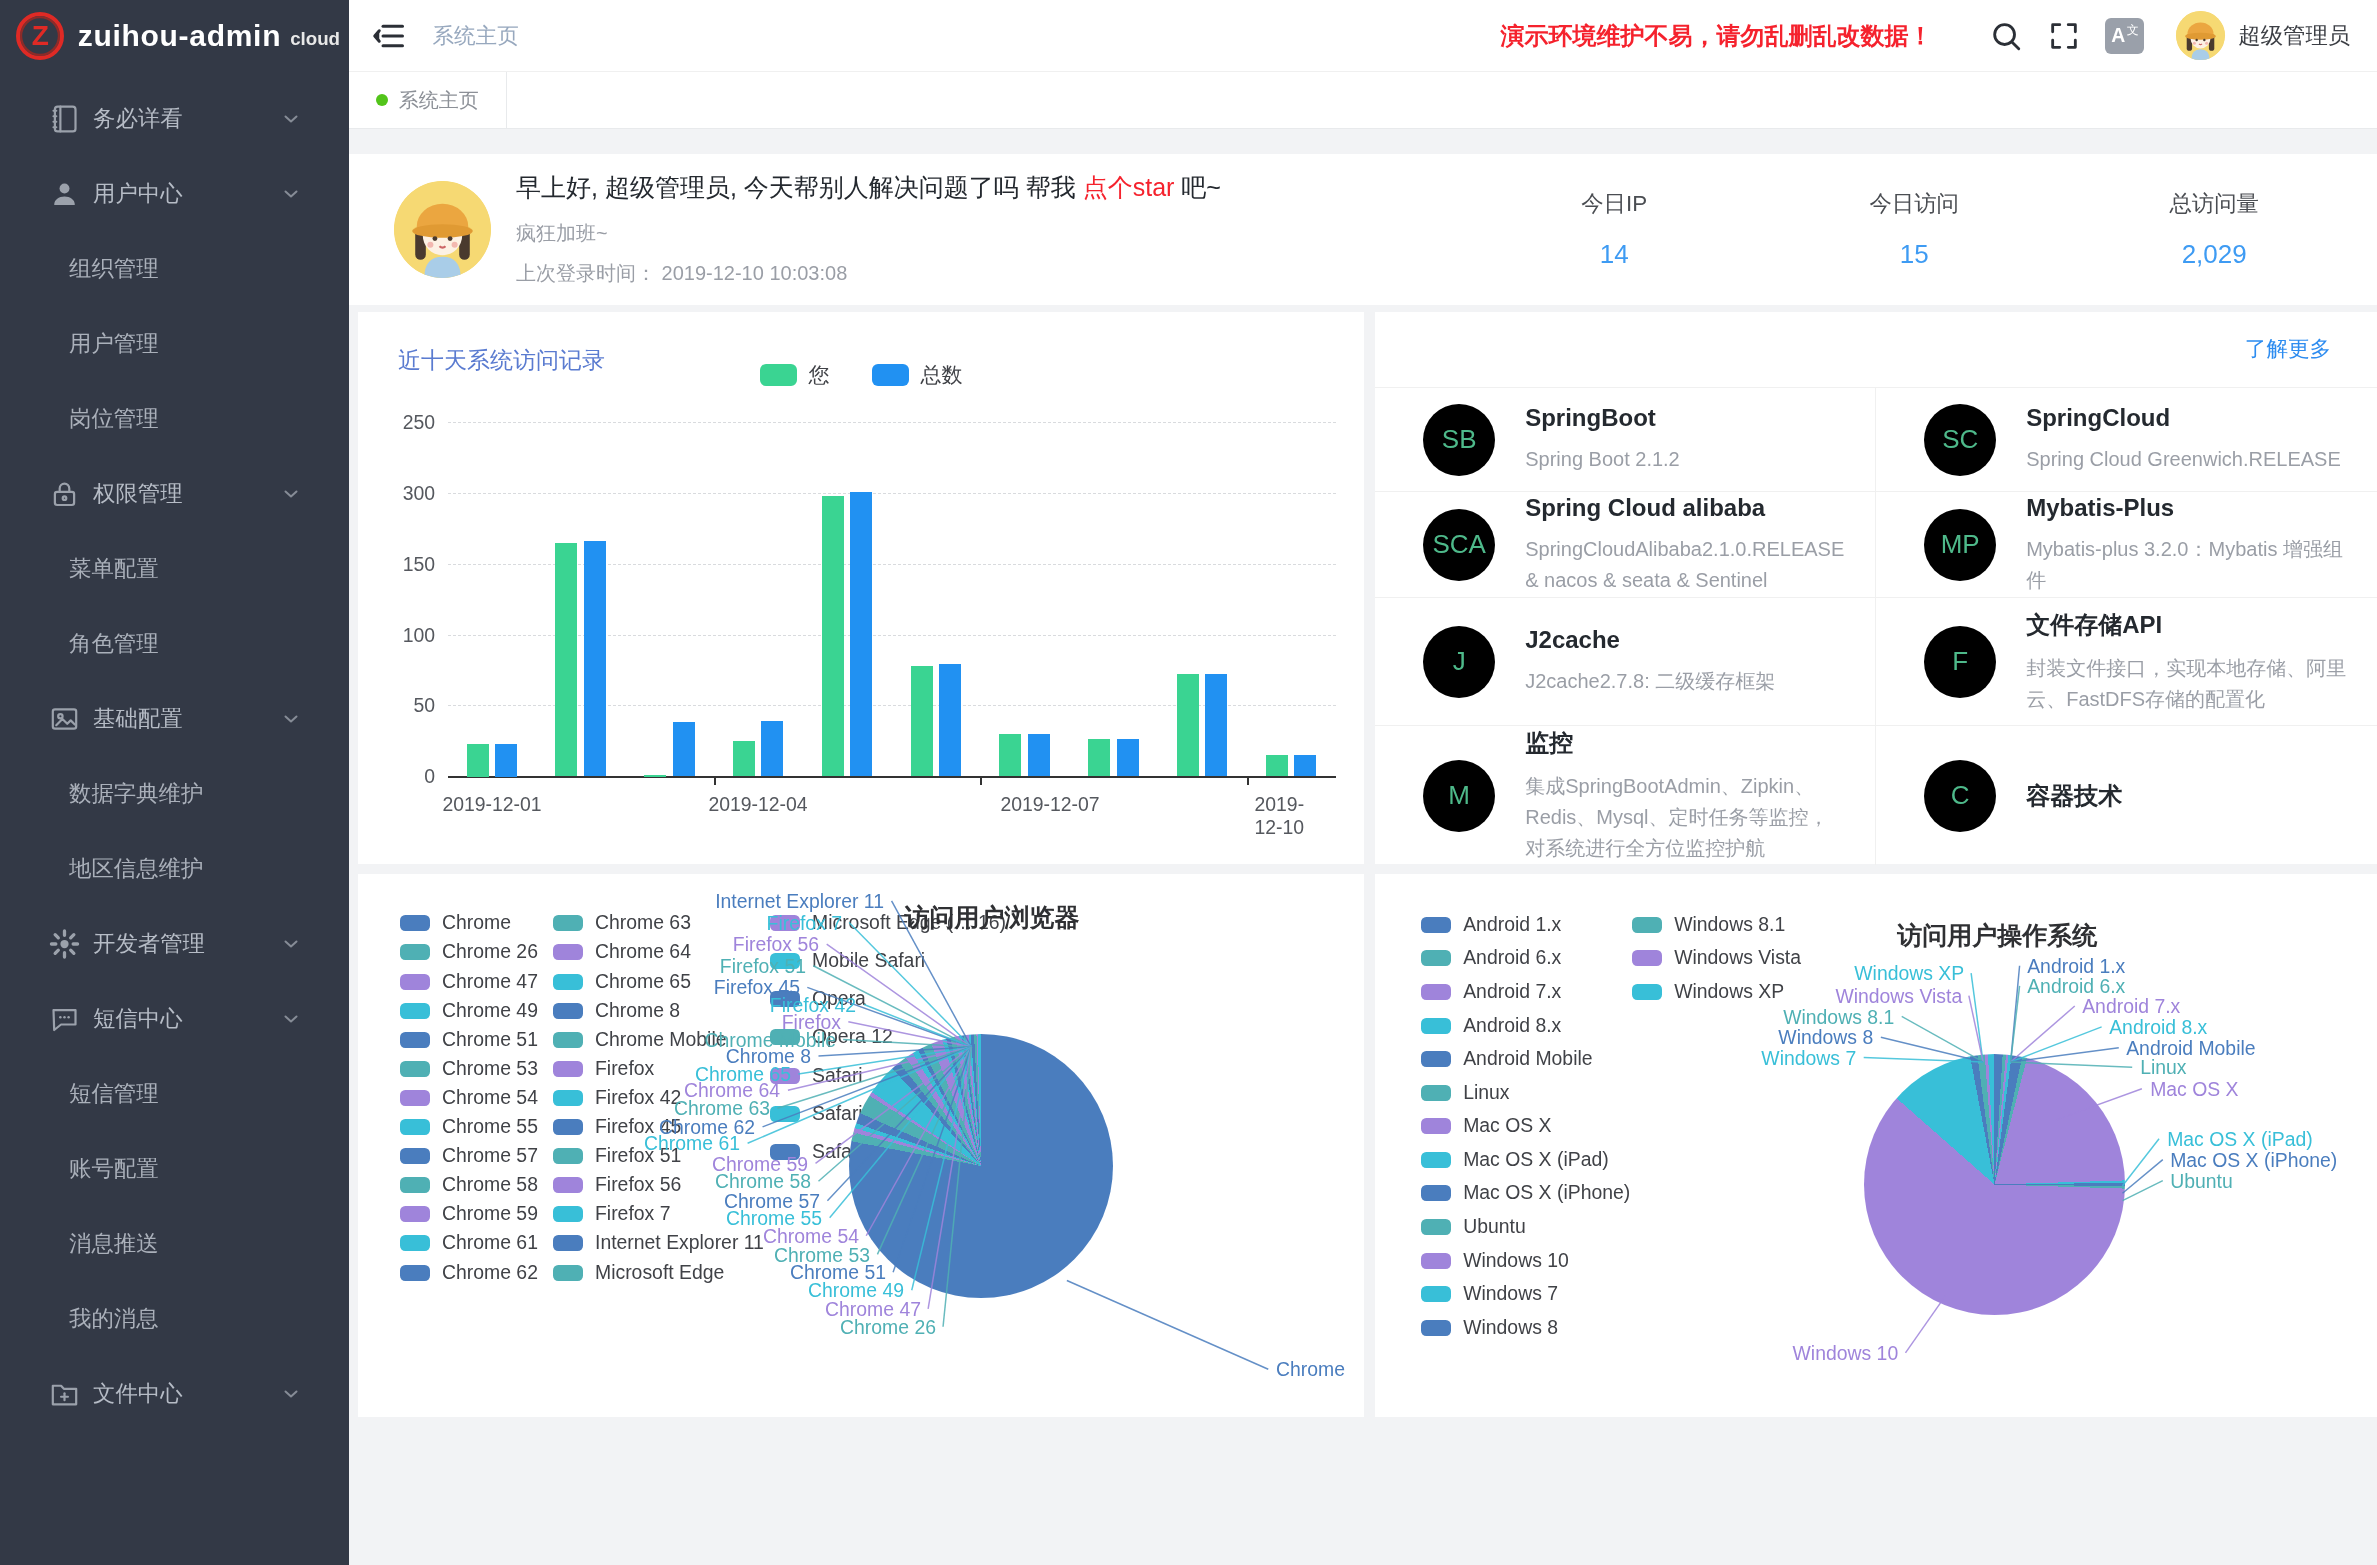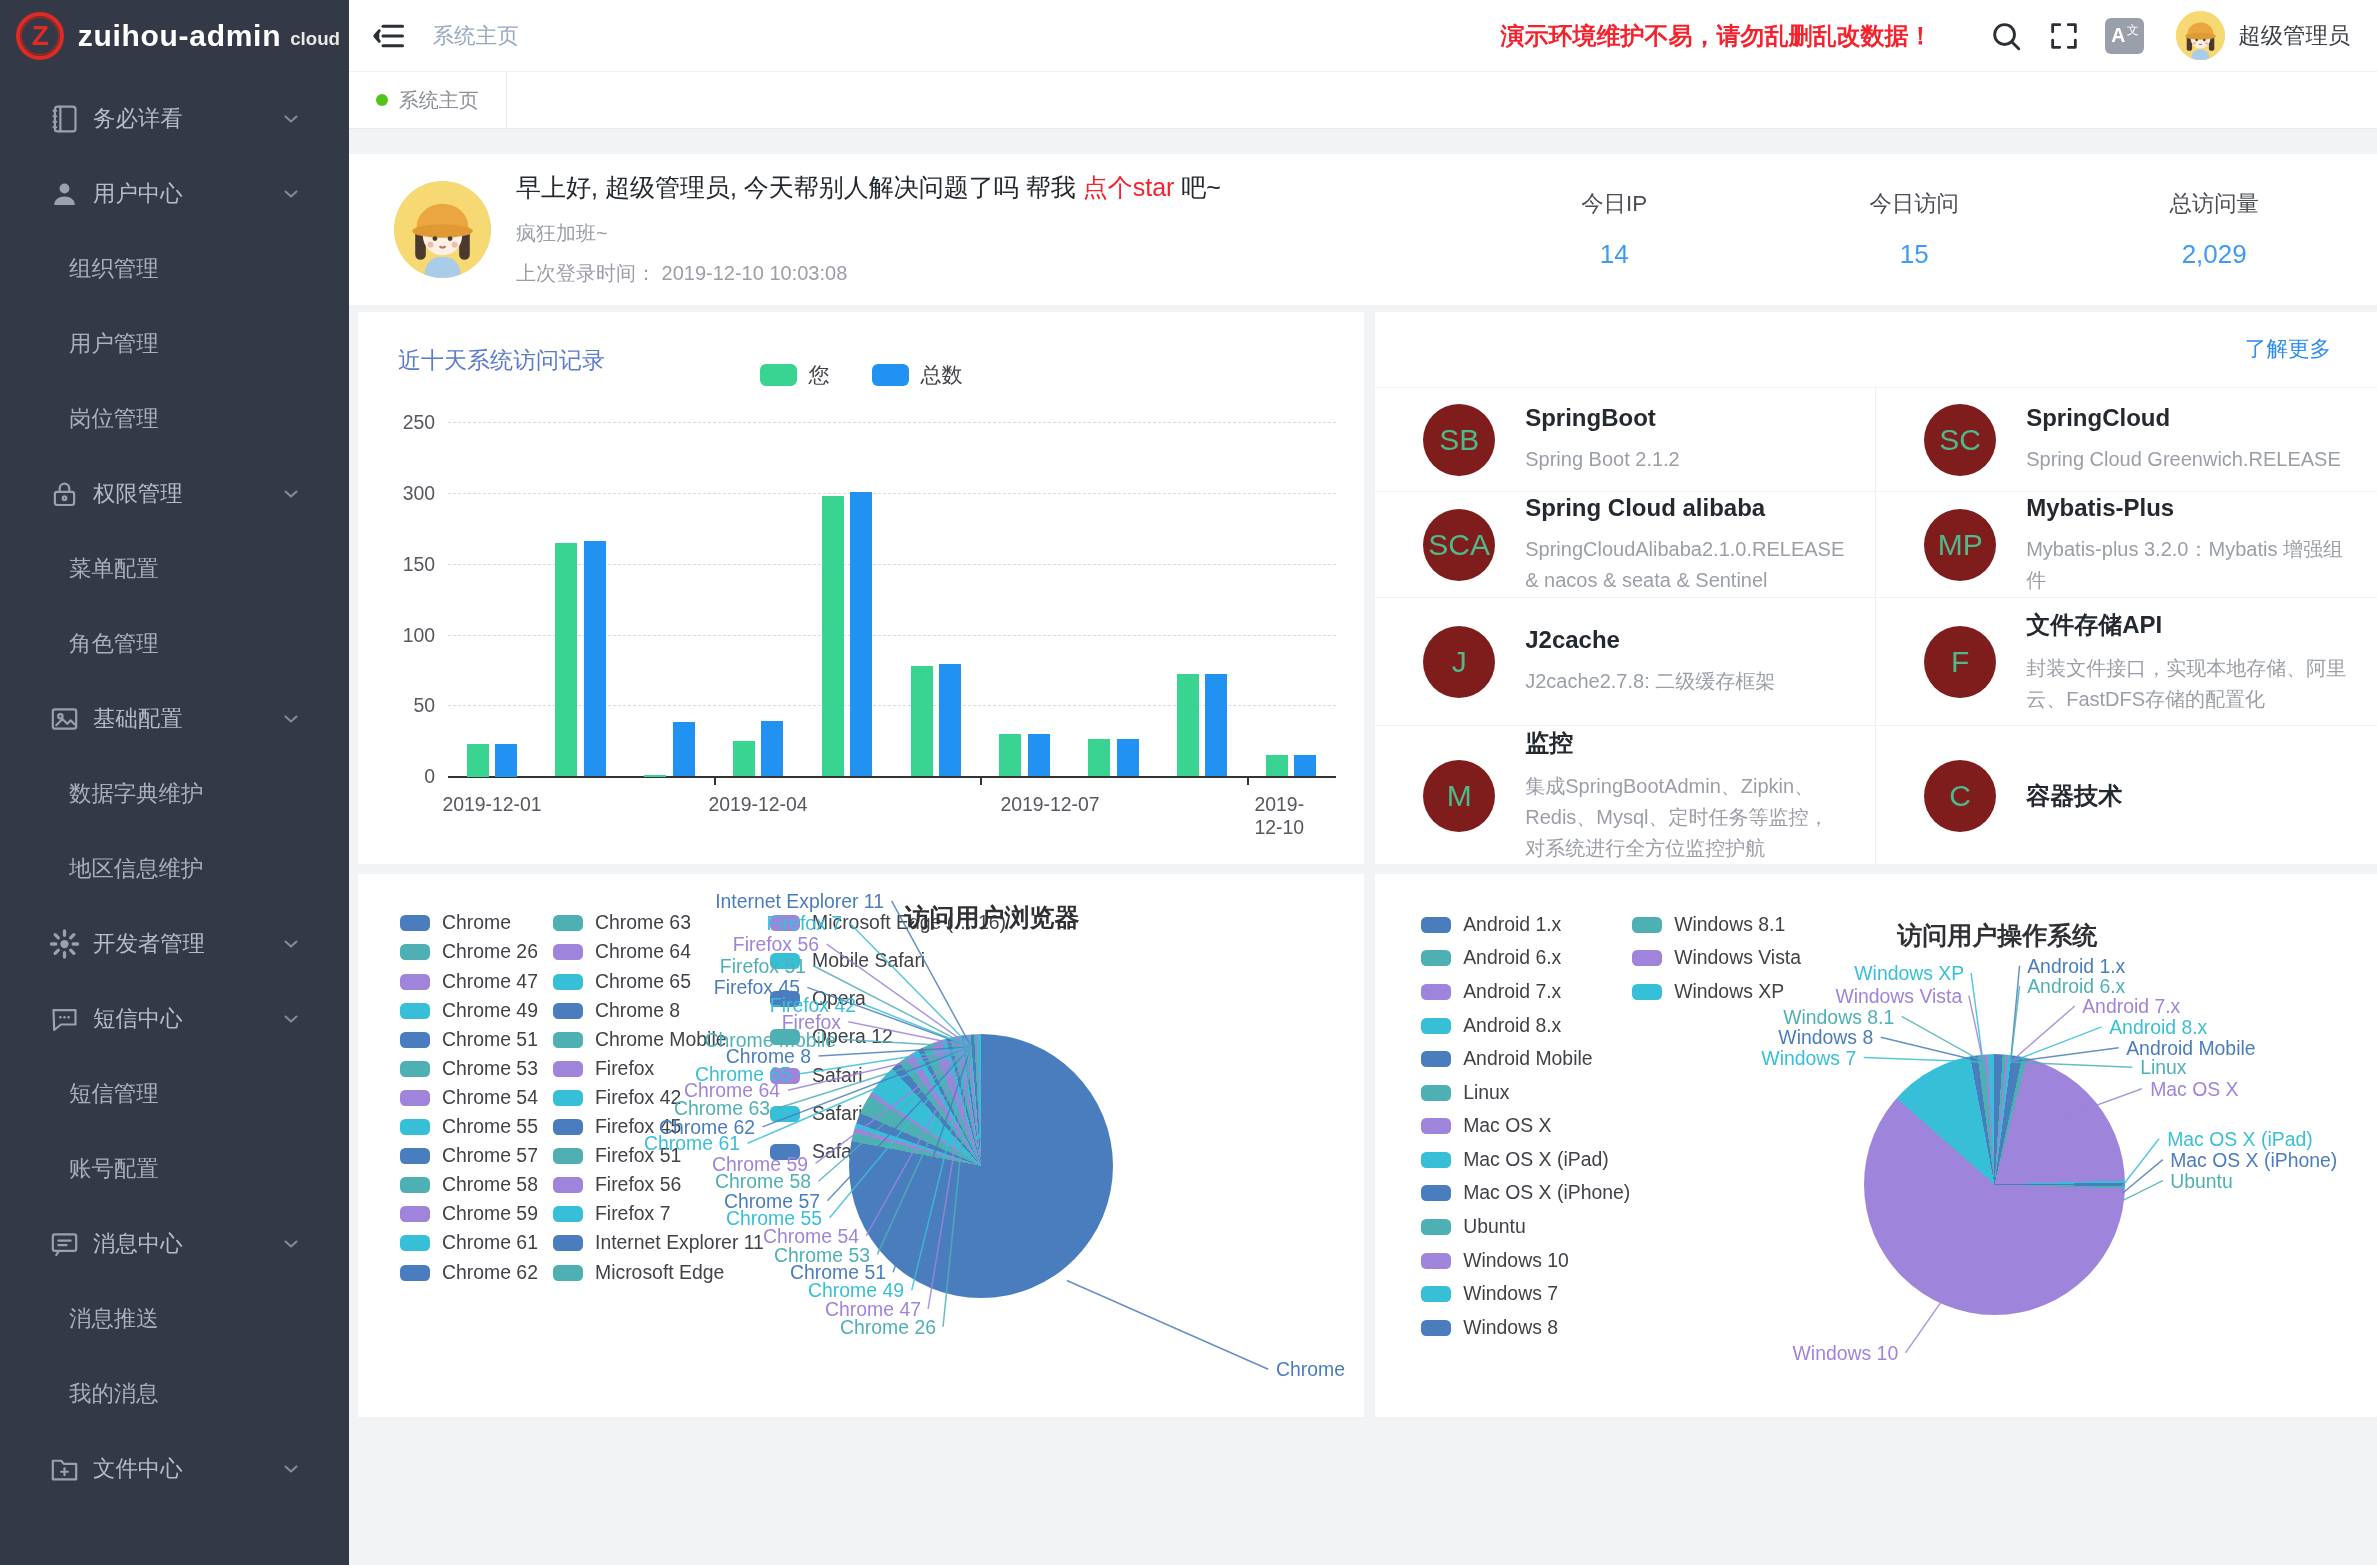--- a/index.html
+++ b/index.html
@@ -81,22 +81,22 @@
   .xtick-label { font-size:19.4px; color:#55585e; transform:translateX(-50%); }
   .bar { bottom:auto; }
 
   .more-link { position:absolute; top:22.4px; right:46px; font-size:21.6px; color:#2d8cf0; cursor:pointer; }
   .tech-grid { position:absolute; left:0; top:75px; width:100%; display:grid;
     grid-template-columns:1fr 1fr; grid-template-rows:104px 106px 128px 139px; border-top:1.5px solid #f0f0f0; }
   .tech-cell { border-right:1.5px solid #f0f0f0; border-bottom:1.5px solid #f0f0f0;
     display:flex; align-items:center; padding:0 30px 0 48px; gap:30px; }
   .tech-cell:nth-child(2n) { border-right:none; }
   .tech-cell:nth-child(7), .tech-cell:nth-child(8) { border-bottom:none; }
-  .tech-abbr { width:72px; height:72px; border-radius:50%; background:#7f1d1d; color:#4eb98a;
-    font-size:30px; display:flex; align-items:center; justify-content:center; flex:0 0 72px; }
+  .tech-abbr { width:72px; height:72px; border-radius:50%; background:#000000; color:#4eb98a;
+    font-size:26px; display:flex; align-items:center; justify-content:center; flex:0 0 72px; }
   .tech-title { font-size:24px; font-weight:bold; color:#24292f; }
   .tech-desc { font-size:20px; color:#9a9ea6; margin-top:12px; line-height:1.55; }
 
   .pie-legend-item { position:absolute; display:flex; align-items:center; gap:12px; }
   .pl-swatch { width:30px; height:16.4px; border-radius:5.2px; flex:0 0 30px; }
   .pl-text { font-size:19.4px; color:#404247; white-space:nowrap; }
   .pie-circle { position:absolute; border-radius:50%; }
   .pie-title { position:absolute; transform:translateX(-50%); font-size:25px; font-weight:bold; color:#2f3033; z-index:5; white-space:nowrap; }
   .pie-label { position:absolute; font-size:19.4px; white-space:nowrap; transform:translateY(-50%); z-index:2; }
   .lines-svg { position:absolute; left:0; top:0; z-index:1; }
@@ -200,32 +200,20 @@
           <span class="mi-label">短信中心</span>
           <span class="chev"><svg viewBox="0 0 24 24" width="100%" height="100%" fill="none" stroke="#9ba1ab" stroke-width="1.6" stroke-linecap="round" stroke-linejoin="round">
               <path d="M6.5 9.5l5.5 5 5.5-5" stroke-width="2"></path>
             </svg></span>
         </div>
         <div class="menu-item child">
           <span class="mi-label">短信管理</span>
         </div>
         <div class="menu-item child">
           <span class="mi-label">账号配置</span>
-        </div>
-        <div class="menu-item group">
-          <span class="mi-icon"><svg viewBox="0 0 24 24" width="100%" height="100%" fill="none" stroke="#9ba1ab" stroke-width="1.6" stroke-linecap="round" stroke-linejoin="round">
-              <rect x="3.5" y="5" width="17" height="12" rx="1.6"></rect>
-              <line x1="7.5" y1="9.5" x2="16.5" y2="9.5"></line>
-              <line x1="7.5" y1="12.8" x2="13.5" y2="12.8"></line>
-              <path d="M8 17l-2 3"></path>
-            </svg></span>
-          <span class="mi-label">消息中心</span>
-          <span class="chev"><svg viewBox="0 0 24 24" width="100%" height="100%" fill="none" stroke="#9ba1ab" stroke-width="1.6" stroke-linecap="round" stroke-linejoin="round">
-              <path d="M6.5 9.5l5.5 5 5.5-5" stroke-width="2"></path>
-            </svg></span>
         </div>
         <div class="menu-item child">
           <span class="mi-label">消息推送</span>
         </div>
         <div class="menu-item child">
           <span class="mi-label">我的消息</span>
         </div>
         <div class="menu-item group">
           <span class="mi-icon"><svg viewBox="0 0 24 24" width="100%" height="100%" fill="none" stroke="#9ba1ab" stroke-width="1.6" stroke-linecap="round" stroke-linejoin="round">
               <path d="M3.5 6h6l2 2.2h9V19.5h-17z"></path>

